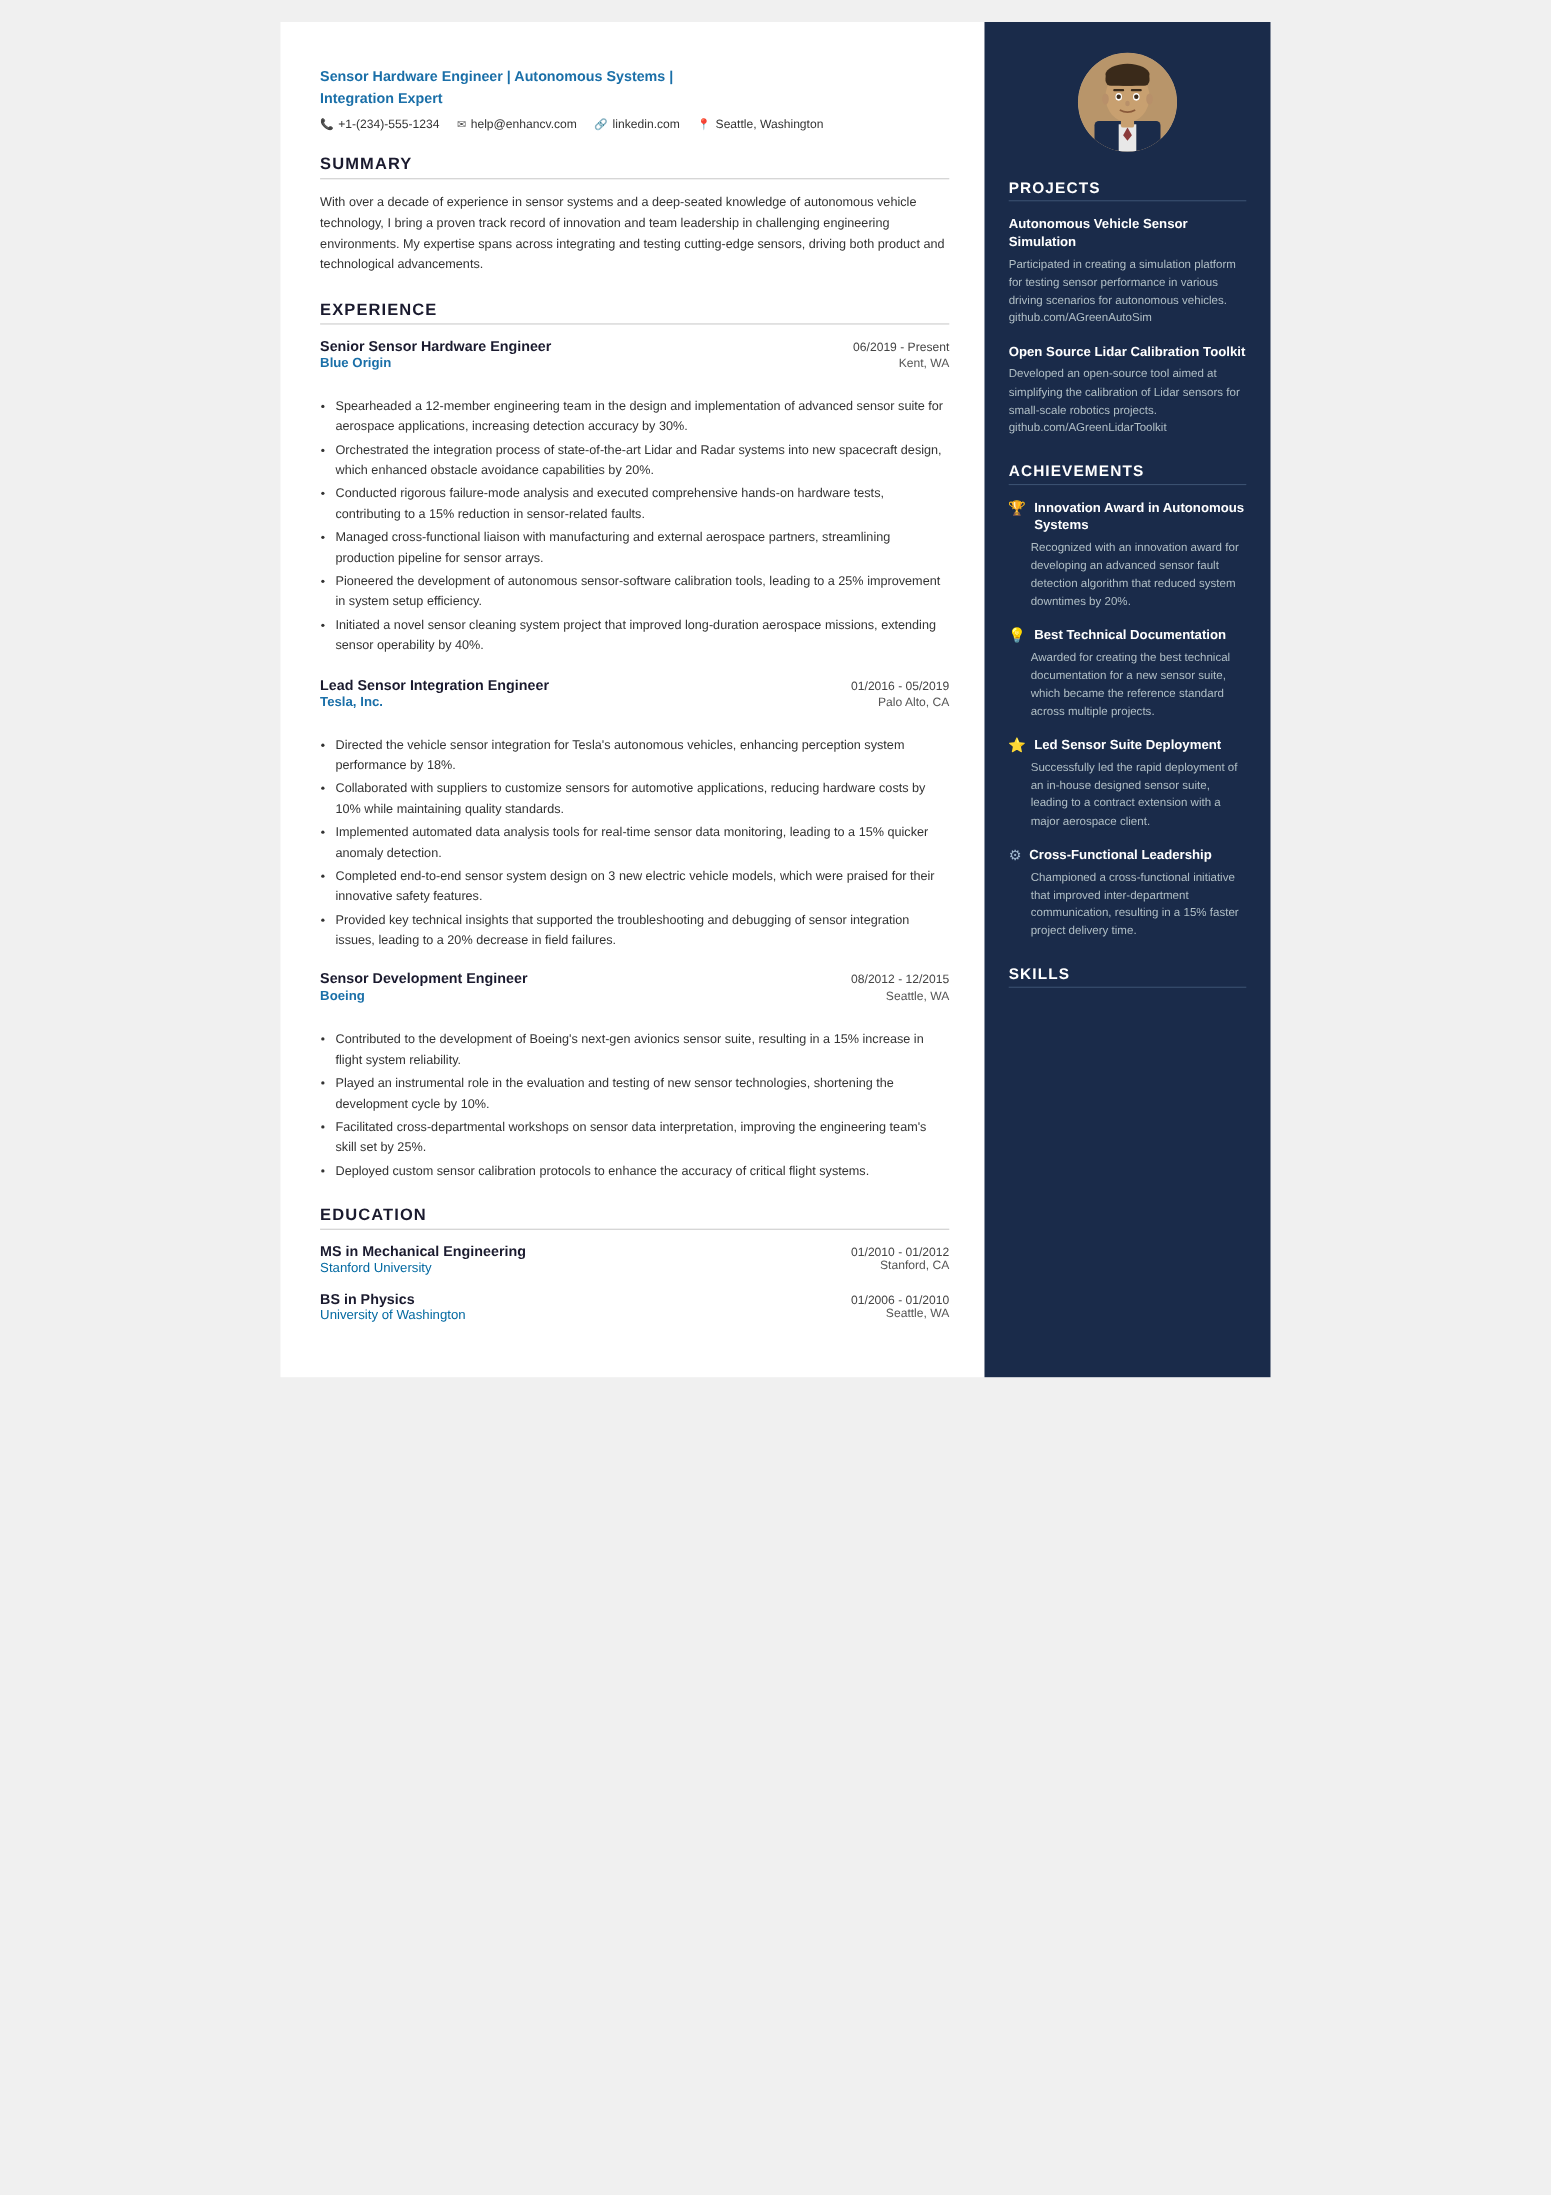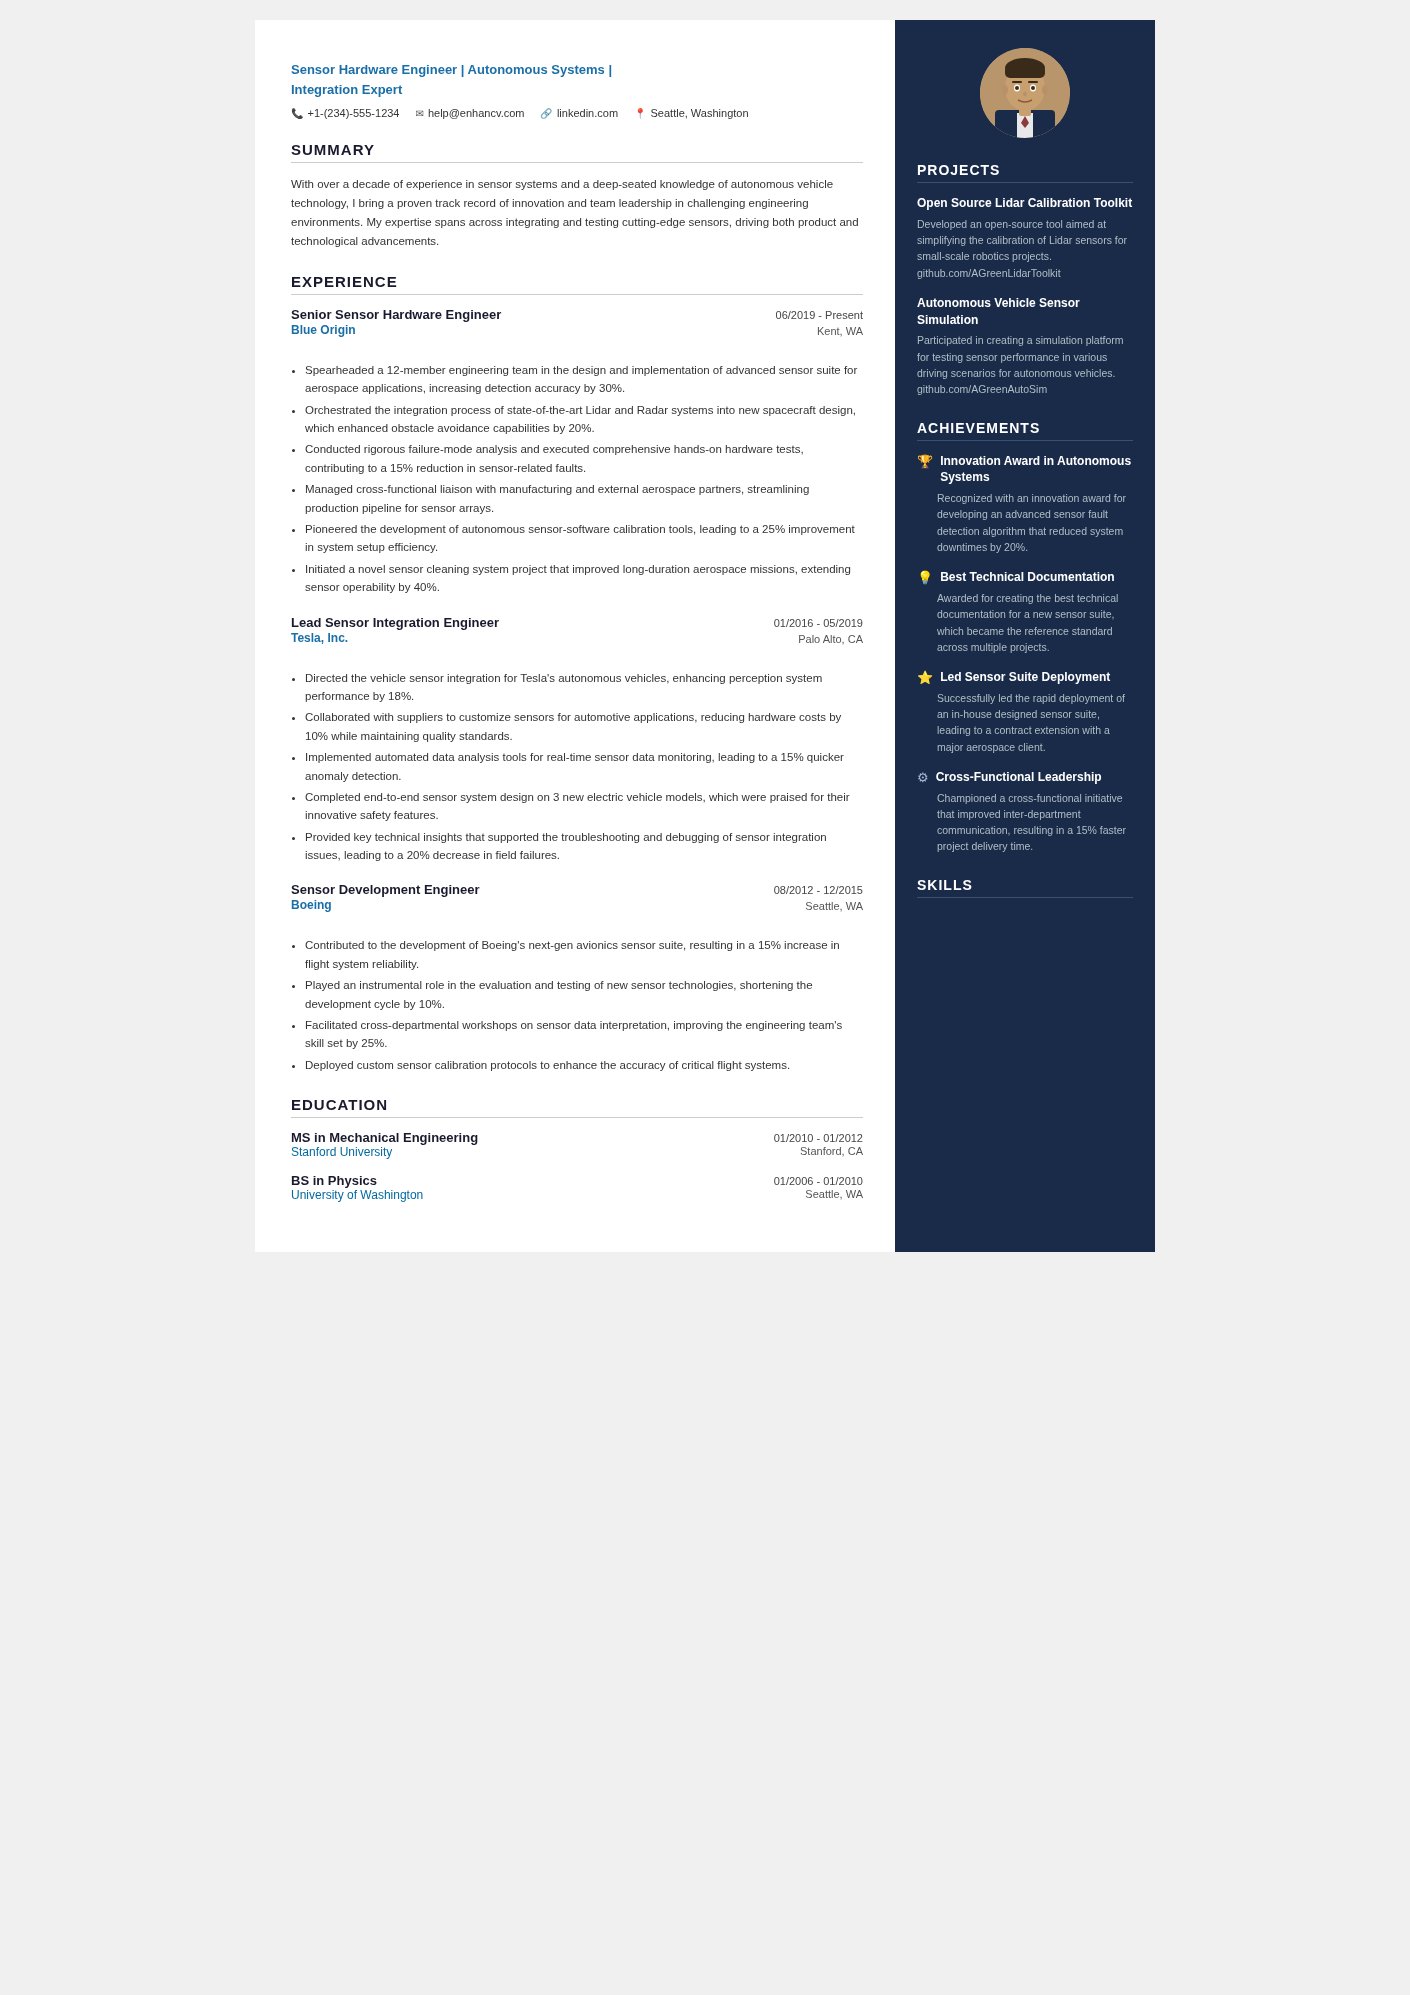--- a/index.html
+++ b/index.html
@@ -410,26 +410,26 @@
 
             <ellipse cx="25" cy="42" rx="3" ry="5" fill="#b8906a"></ellipse>
             <ellipse cx="65" cy="42" rx="3" ry="5" fill="#b8906a"></ellipse>
           </svg>
         </div>
       </div>
 
       <div class="right-section">
         <div class="right-section-title">PROJECTS</div>
         <div class="project-block">
+          <div class="project-title">Autonomous Vehicle Sensor Simulation</div>
+          <div class="project-desc">Participated in creating a simulation platform for testing sensor performance in various driving scenarios for autonomous vehicles. github.com/AGreenAutoSim</div>
+        </div>
+        <div class="project-block">
           <div class="project-title">Open Source Lidar Calibration Toolkit</div>
           <div class="project-desc">Developed an open-source tool aimed at simplifying the calibration of Lidar sensors for small-scale robotics projects. github.com/AGreenLidarToolkit</div>
-        </div>
-        <div class="project-block">
-          <div class="project-title">Autonomous Vehicle Sensor Simulation</div>
-          <div class="project-desc">Participated in creating a simulation platform for testing sensor performance in various driving scenarios for autonomous vehicles. github.com/AGreenAutoSim</div>
         </div>
       </div>
 
       <div class="right-section">
         <div class="right-section-title">ACHIEVEMENTS</div>
         <div class="achievement-block">
           <div class="achievement-header">
             <span class="achievement-icon">🏆</span>
             <span class="achievement-title">Innovation Award in Autonomous Systems</span>
           </div>

